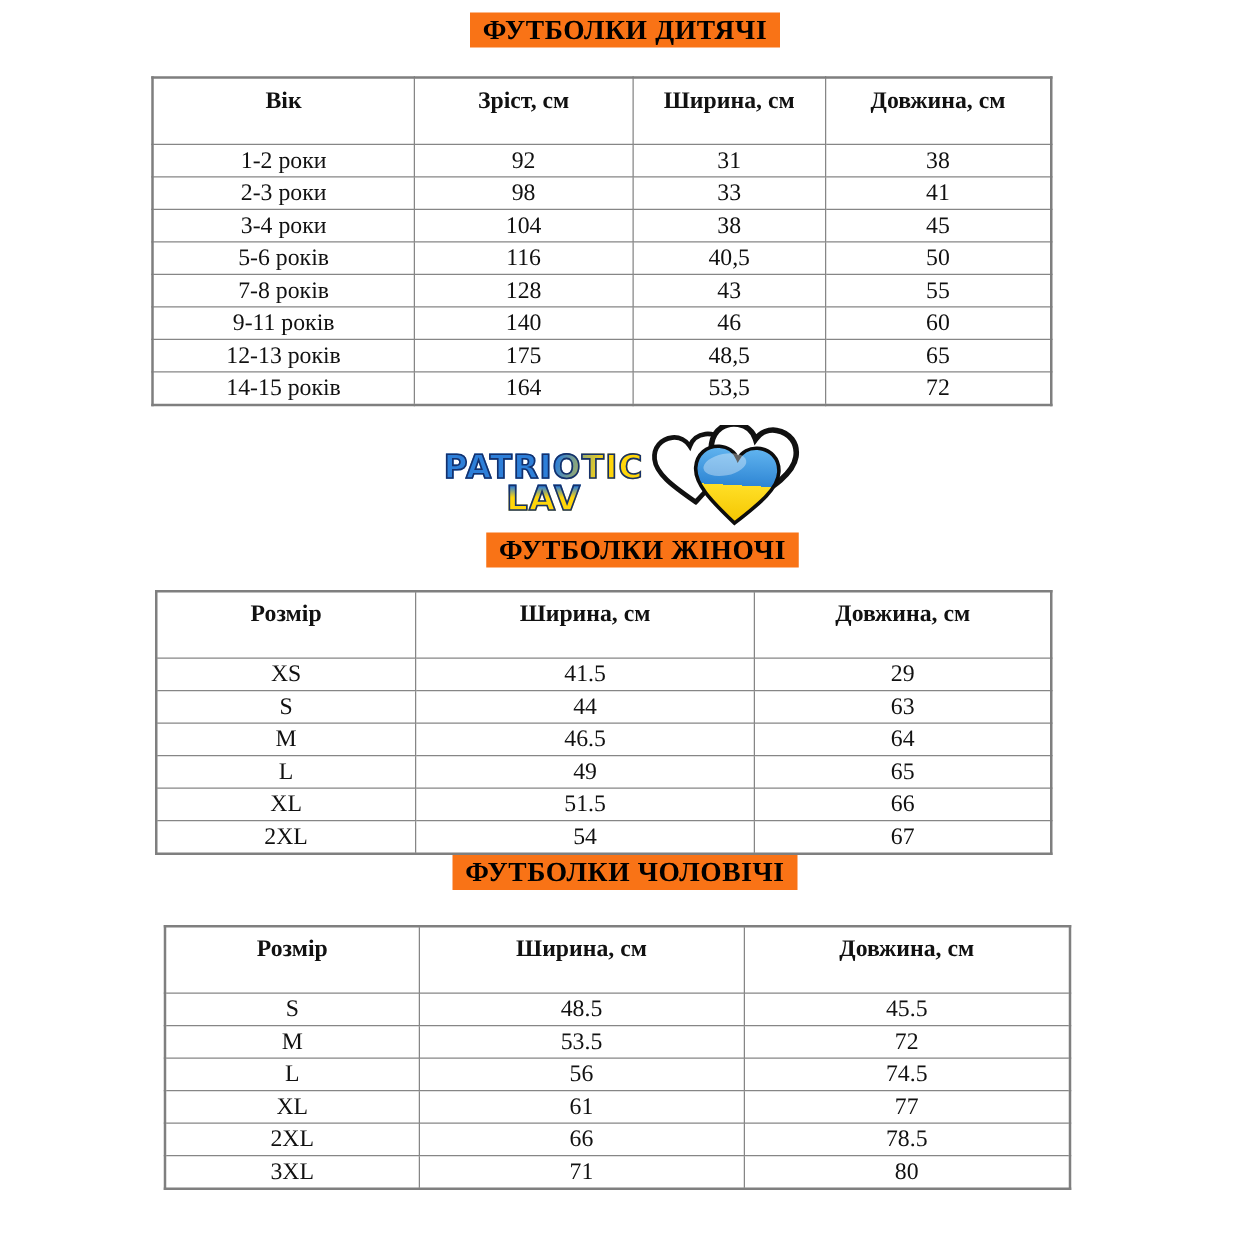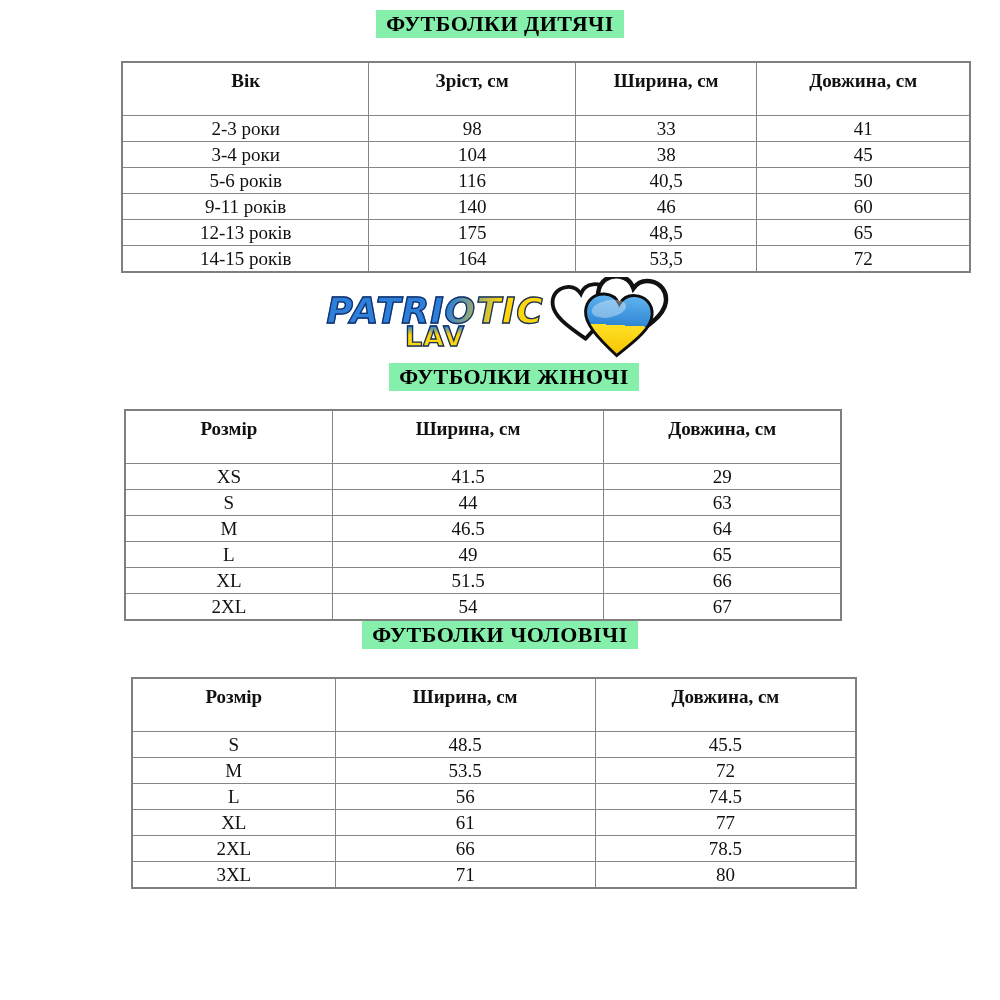--- a/index.html
+++ b/index.html
@@ -6,34 +6,34 @@
   body{
     width:1000px;height:1000px;
     background:#ffffff;color:#000;
     font-family:"Liberation Serif","DejaVu Serif",serif;
     overflow:hidden;
   }
   .title{
     text-align:center;font-size:22px;font-weight:bold;margin:0;line-height:24px;
     letter-spacing:.5px;
   }
-  .title span{background:#86efac;display:inline-block;padding:2px 10px;}
+  .title span{background:#f97316;display:inline-block;padding:2px 10px;}
   #title-kids{padding-top:10px;}
   #title-women{margin-top:0;padding-left:28px;}
   #title-men{}
 
   table.sz{border-collapse:collapse;table-layout:fixed;border:2px solid #7f7f7f;}
   table.sz th,table.sz td{
     border:1px solid #868686;text-align:center;padding:0;
     font-size:19px;color:#111;overflow:hidden;white-space:nowrap;
   }
   table.sz th{vertical-align:top;padding-top:7px;height:45px;font-weight:bold;}
   table.sz td{height:25px;line-height:25px;}
 
-  #table-kids{margin:23px 0 4px 121px;width:850px;}
+  #table-kids{margin:23px 0 15px 121px;width:721px;}
   #table-kids th:nth-child(1){width:29.1%;}
   #table-kids th:nth-child(2){width:24.4%;}
   #table-kids th:nth-child(3){width:21.4%;}
   #table-kids th:nth-child(4){width:25.1%;}
 
   #table-women{margin:18px 0 0 124px;width:718px;}
   #table-women th:nth-child(1){width:28.9%;}
   #table-women th:nth-child(2){width:38.0%;}
   #table-women th:nth-child(3){width:33.1%;}
 
@@ -46,21 +46,21 @@
     display:flex;justify-content:center;align-items:center;
     height:86px;margin-top:4px;gap:2px;
   }
   .logo-text{display:flex;flex-direction:column;align-items:center;margin-top:6px;}
   .logo-line1,.logo-line2{
     font-family:"DejaVu Sans","Liberation Sans",sans-serif;
     font-weight:bold;letter-spacing:1px;
     color:#2d7fd9;
     -webkit-text-stroke:1.3px #15306b;
   }
-  .logo-line1{font-size:36px;line-height:30px;font-style:italic;}
+  .logo-line1{font-size:26px;line-height:30px;}
   .logo-line2{font-size:27px;line-height:26px;margin-top:-2px;color:#f0c419;}
   @supports ((-webkit-background-clip:text) or (background-clip:text)){
     .logo-line1{
       background:linear-gradient(105deg,#2d7fd9 55%,#ffd60a 78%);
       -webkit-background-clip:text;background-clip:text;color:transparent;
     }
     .logo-line2{
       background:linear-gradient(to bottom,#2d7fd9 8%,#ffd60a 42%);
       -webkit-background-clip:text;background-clip:text;color:transparent;
     }
@@ -76,36 +76,48 @@
   <thead>
       <tr>
         <th>Вік</th>
         <th>Зріст, см</th>
         <th>Ширина, см</th>
         <th>Довжина, см</th>
       </tr>
     </thead>
   <tbody>
       <tr>
+        <td>1-2 роки</td>
+        <td>92</td>
+        <td>31</td>
+        <td>38</td>
+      </tr>
+      <tr>
         <td>2-3 роки</td>
         <td>98</td>
         <td>33</td>
         <td>41</td>
       </tr>
       <tr>
         <td>3-4 роки</td>
         <td>104</td>
         <td>38</td>
         <td>45</td>
       </tr>
       <tr>
         <td>5-6 років</td>
         <td>116</td>
         <td>40,5</td>
         <td>50</td>
+      </tr>
+      <tr>
+        <td>7-8 років</td>
+        <td>128</td>
+        <td>43</td>
+        <td>55</td>
       </tr>
       <tr>
         <td>9-11 років</td>
         <td>140</td>
         <td>46</td>
         <td>60</td>
       </tr>
       <tr>
         <td>12-13 років</td>
         <td>175</td>

